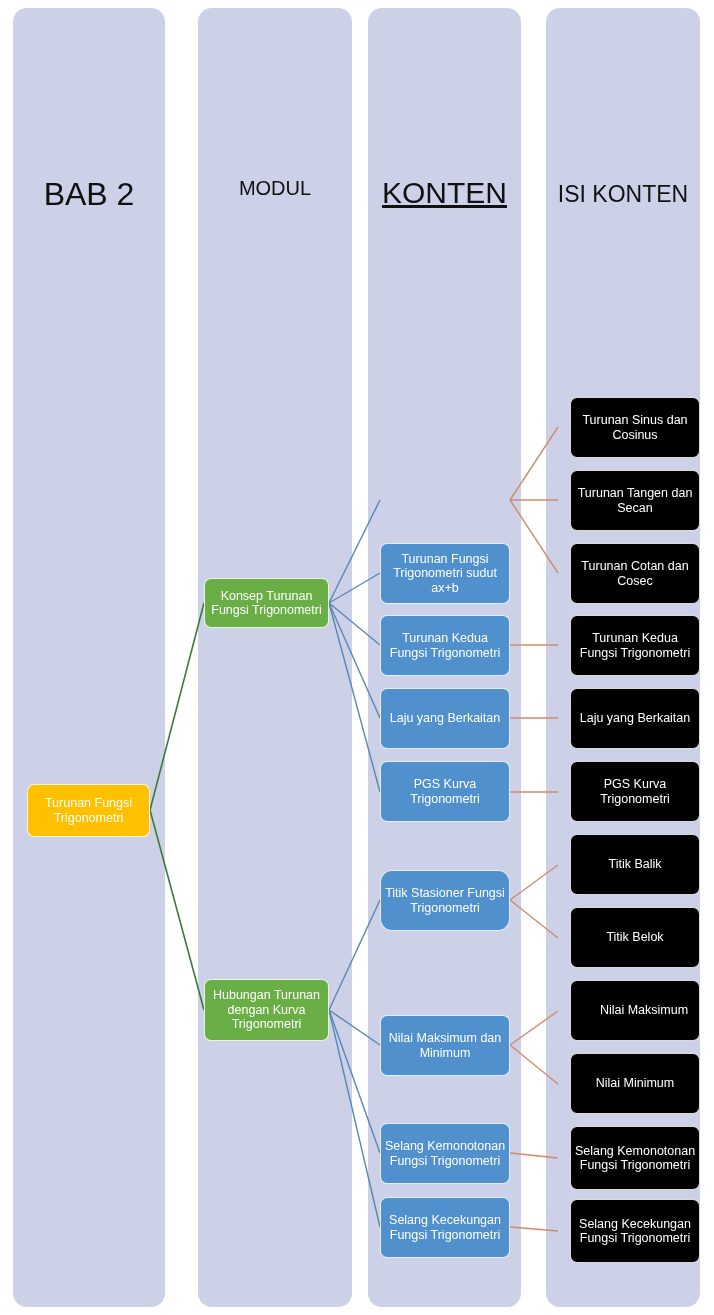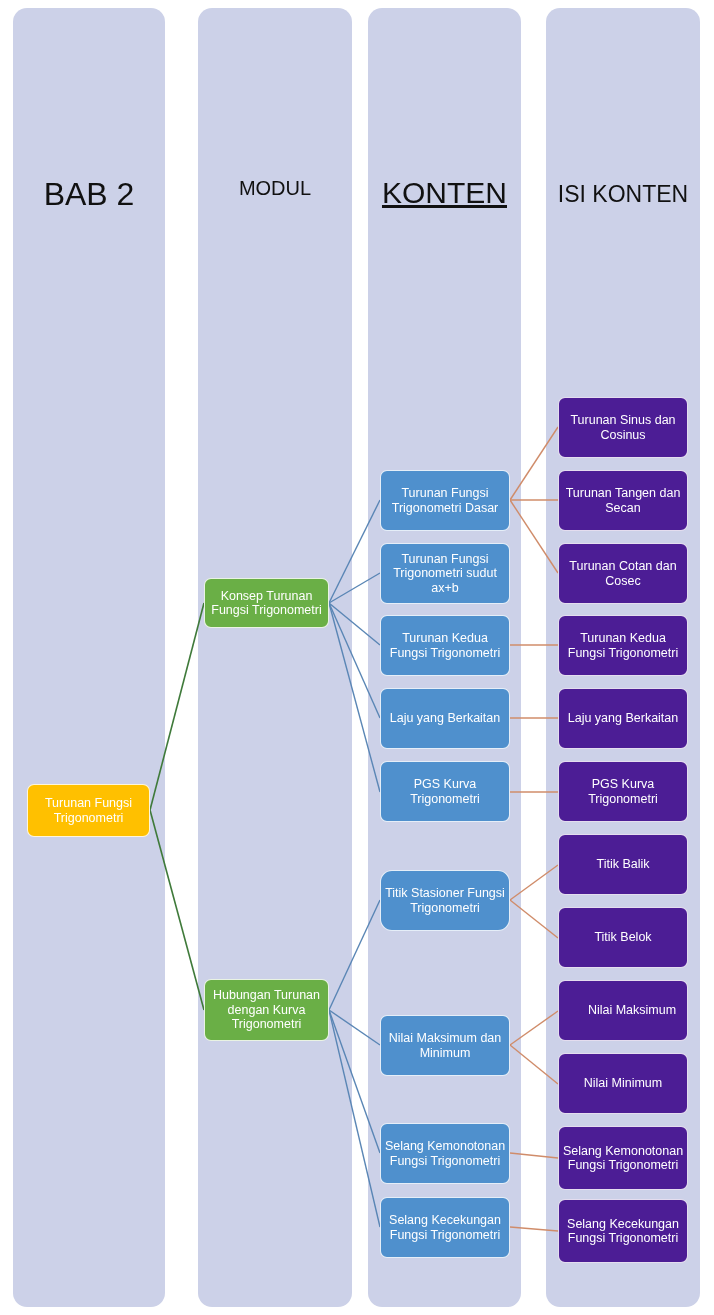--- a/index.html
+++ b/index.html
@@ -17,21 +17,21 @@
 
   .node{position:absolute;box-sizing:border-box;border-radius:7px;
         display:flex;align-items:center;justify-content:center;
         text-align:center;color:#ffffff;line-height:1.16;
         padding:2px 3px;border:1px solid rgba(255,255,255,0.85);}
   .node span{display:block;width:100%;}
 
   .n-gold{background:#ffc000;font-size:12.5px;}
   .n-green{background:#6aaf46;font-size:12.5px;}
   .n-blue{background:#4f90cd;font-size:12.5px;}
-  .n-orange{background:#4c1d95;font-size:12.5px;}
+  .n-orange{background:#000000;font-size:12.5px;margin-left:12px;}
 </style>
 </head>
 <body>
 
 <div id="stage">
 
   <div class="column" style="left:13px;top:8px;width:152px;height:1299px;"></div>
   <div class="column" style="left:198px;top:8px;width:154px;height:1299px;"></div>
   <div class="column" style="left:368px;top:8px;width:153px;height:1299px;"></div>
   <div class="column" style="left:546px;top:8px;width:154px;height:1299px;"></div>
@@ -79,23 +79,20 @@
     <span>Turunan Fungsi Trigonometri</span>
   </div>
 
   <div class="node n-green" style="left:204px;top:578px;width:125px;height:50px;">
     <span>Konsep Turunan Fungsi Trigonometri</span>
   </div>
   <div class="node n-green" style="left:204px;top:979px;width:125px;height:62px;">
     <span>Hubungan Turunan dengan Kurva Trigonometri</span>
   </div>
 
-  <div class="node n-blue" style="left:380px;top:470px;width:130px;height:61px;">
-    <span>Turunan Fungsi Trigonometri Dasar</span>
-  </div>
   <div class="node n-blue" style="left:380px;top:543px;width:130px;height:61px;">
     <span>Turunan Fungsi Trigonometri sudut ax+b</span>
   </div>
   <div class="node n-blue" style="left:380px;top:615px;width:130px;height:61px;">
     <span>Turunan Kedua Fungsi Trigonometri</span>
   </div>
   <div class="node n-blue" style="left:380px;top:688px;width:130px;height:61px;">
     <span>Laju yang Berkaitan</span>
   </div>
   <div class="node n-blue" style="left:380px;top:761px;width:130px;height:61px;">

